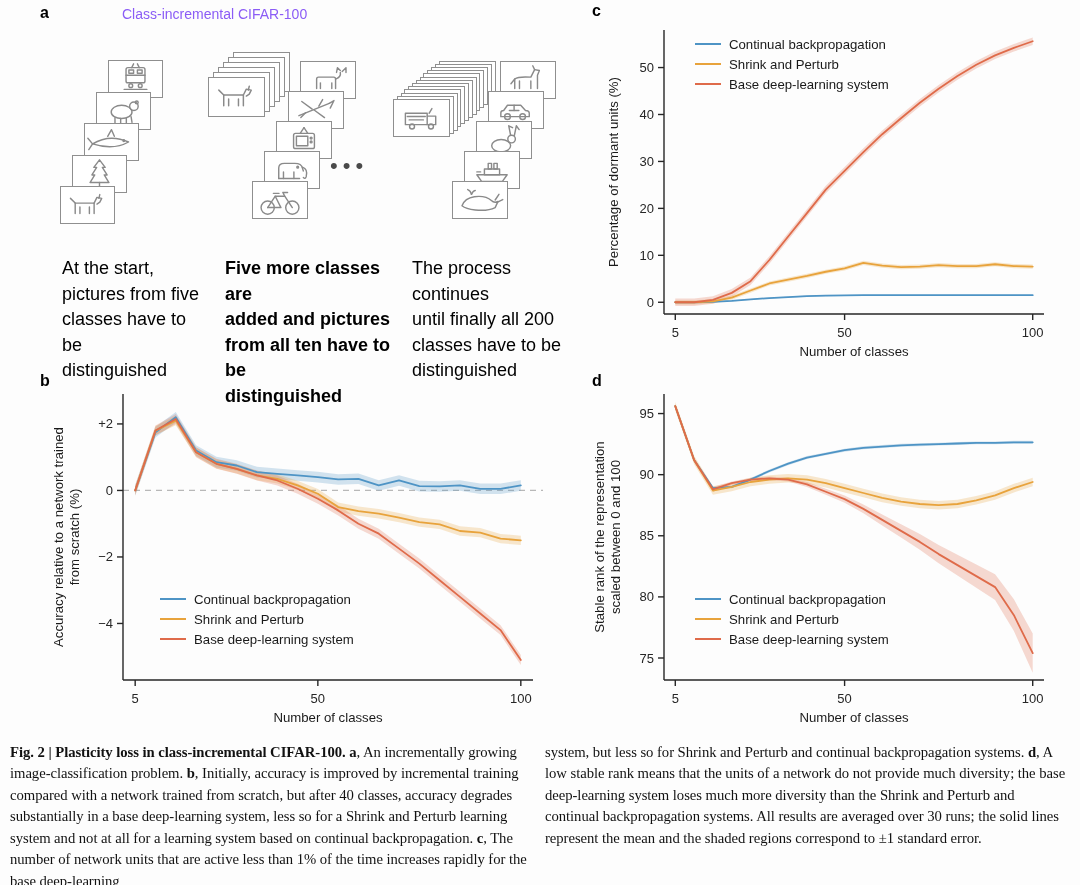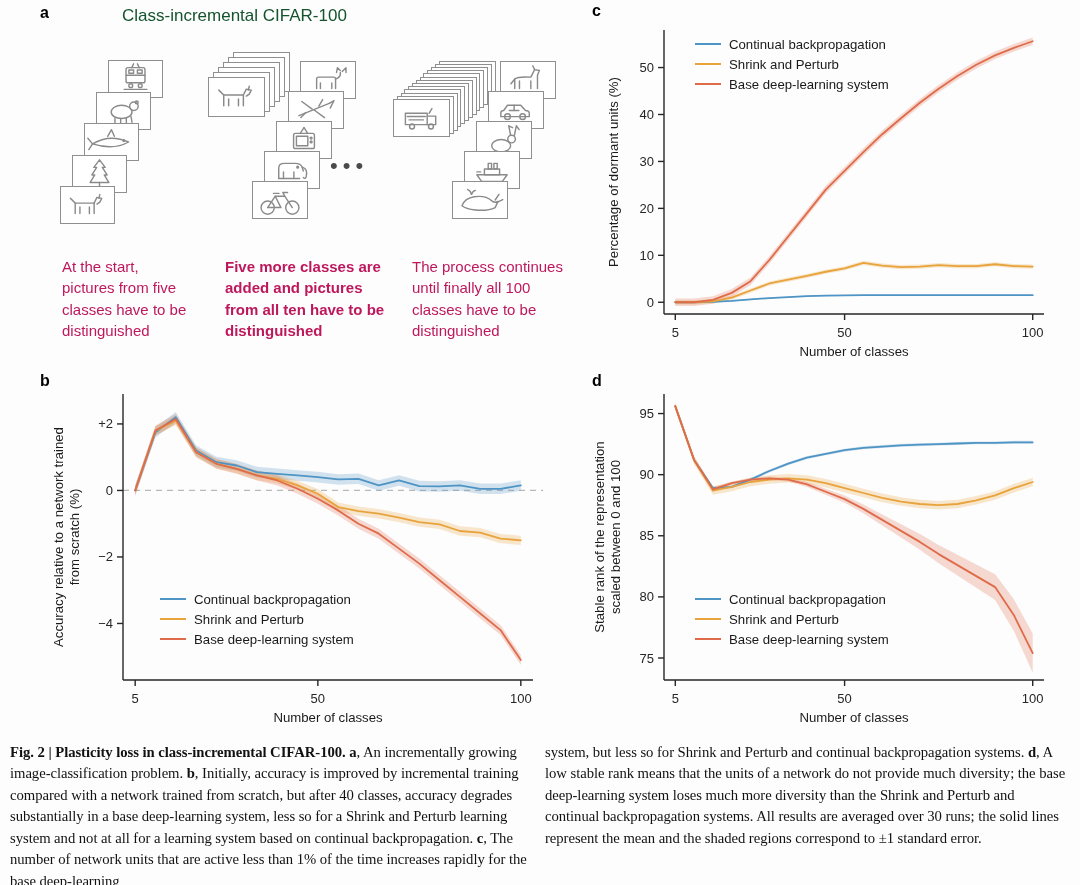--- a/index.html
+++ b/index.html
@@ -1,23 +1,23 @@
 <!DOCTYPE html>
 <html><head>
 <meta charset="utf-8">
 <style>
   html,body{margin:0;padding:0;background:#fff;}
   .page{position:relative;width:1080px;height:885px;background:#fdfdfd;overflow:hidden;
         font-family:"Liberation Sans",sans-serif;color:#161616;}
   .plabel{position:absolute;font-size:16px;font-weight:700;color:#000;}
-  .pa-title{position:absolute;font-size:17px;color:#14532d;}
+  .pa-title{position:absolute;font-size:14px;color:#8b5cf6;}
   .card{position:absolute;background:#fff;border:1.2px solid #8f8f8f;box-sizing:border-box;}
   .card svg{width:100%;height:100%;display:block;}
   .doodle{stroke:#8a8a8a;fill:none;stroke-width:1.5;stroke-linecap:round;stroke-linejoin:round;}
-  .pa-caption{position:absolute;font-size:15px;line-height:1.42;white-space:pre-line;color:#be185d;}
+  .pa-caption{position:absolute;font-size:18px;line-height:1.42;white-space:pre-line;color:#000000;}
   .dots{position:absolute;font-size:22px;letter-spacing:5px;color:#4a4a4a;}
   .chart{position:absolute;}
   svg text{font-family:"Liberation Sans",sans-serif;}
   svg text.tick{font-size:13px;fill:#262626;}
   svg text.axlabel{font-size:13.2px;fill:#1a1a1a;}
   svg text.legend{font-size:13.2px;fill:#1a1a1a;}
   .caption{position:absolute;top:742px;width:527px;font-family:"Liberation Serif",serif;
            font-size:14.7px;line-height:1.46;color:#111;letter-spacing:-0.05px;}
   .caption .b{font-weight:700;}
 </style>
@@ -247,21 +247,21 @@
     </div>
   <div class="pa-caption" style="left:62px;top:256px;width:145px;">At the start,
 pictures from five
 classes have to be
 distinguished</div>
   <div class="pa-caption" style="left:225px;top:256px;width:168px;font-weight:bold;">Five more classes are
 added and pictures
 from all ten have to be
 distinguished</div>
   <div class="pa-caption" style="left:412px;top:256px;width:165px;">The process continues
-until finally all 100
+until finally all 200
 classes have to be
 distinguished</div>
   <div class="dots" style="left:330px;top:153px;">•••</div>
 
   <span class="plabel" style="left:40px;top:372px;">b</span>
   <svg id="chart-b" class="chart" style="left:25px;top:378px;" width="520" height="354">
       <line x1="98" y1="112.44186046511626" x2="518" y2="112.44186046511626" stroke="#b8b8b8" stroke-width="1.3" stroke-dasharray="6 5"></line>
       <polygon points="110.17821782178218,107.12093023255812 130.4752475247525,48.92325581395349 150.77227722772278,33.958139534883685 171.06930693069307,67.21395348837208 191.36633663366337,78.85348837209301 211.66336633663366,82.17906976744183 231.96039603960398,88.83023255813953 252.25742574257427,90.49302325581391 272.5544554455446,92.15581395348835 292.8514851485148,93.81860465116279 313.1485148514852,96.14651162790696 333.4455445544554,95.48139534883722 353.74257425742576,102.13255813953486 374.03960396039605,97.1441860465116 394.33663366336634,102.79767441860463 414.63366336633663,103.13023255813951 434.9306930693069,102.13255813953486 455.2277227722772,105.45813953488371 475.52475247524757,105.45813953488371 495.8217821782178,102.13255813953486 495.8217821782178,112.77441860465115 475.52475247524757,116.1 455.2277227722772,116.1 434.9306930693069,112.77441860465115 414.63366336633663,113.77209302325579 394.33663366336634,113.43953488372094 374.03960396039605,107.78604651162792 353.74257425742576,112.77441860465115 333.4455445544554,106.12325581395348 313.1485148514852,106.78837209302324 292.8514851485148,104.46046511627904 272.5544554455446,102.79767441860463 252.25742574257427,101.13488372093022 231.96039603960398,99.47209302325581 211.66336633663366,92.82093023255811 191.36633663366337,89.49534883720929 171.06930693069307,77.85581395348837 150.77227722772278,44.599999999999966 130.4752475247525,59.56511627906977 110.17821782178218,117.7627906976744" fill="#4E94C5" fill-opacity="0.25" stroke="none"></polygon>
       <polygon points="110.17821782178218,107.78604651162792 130.4752475247525,47.925581395348814 150.77227722772278,37.948837209302326 171.06930693069307,69.54186046511626 191.36633663366337,81.18139534883719 211.66336633663366,86.16976744186044 231.96039603960398,92.82093023255811 252.25742574257427,96.14651162790696 272.5544554455446,102.79767441860463 292.8514851485148,111.11162790697674 313.1485148514852,124.4139534883721 333.4455445544554,128.40465116279066 353.74257425742576,131.06511627906977 374.03960396039605,135.05581395348835 394.33663366336634,139.37906976744182 414.63366336633663,141.70697674418602 434.9306930693069,148.35813953488372 455.2277227722772,150.0209302325581 475.52475247524757,156.006976744186 495.8217821782178,157.66976744186047 495.8217821782178,166.9813953488372 475.52475247524757,165.3186046511628 455.2277227722772,159.33255813953488 434.9306930693069,157.66976744186047 414.63366336633663,151.01860465116278 394.33663366336634,148.69069767441857 374.03960396039605,144.3674418604651 353.74257425742576,140.3767441860465 333.4455445544554,137.7162790697674 313.1485148514852,133.72558139534883 292.8514851485148,120.42325581395349 272.5544554455446,112.10930232558141 252.25742574257427,105.45813953488371 231.96039603960398,102.13255813953486 211.66336633663366,95.48139534883722 191.36633663366337,90.49302325581391 171.06930693069307,78.85348837209301 150.77227722772278,47.26046511627905 130.4752475247525,57.23720930232554 110.17821782178218,117.09767441860464" fill="#E8A33C" fill-opacity="0.25" stroke="none"></polygon>
       <polygon points="110.17821782178218,107.453488372093 130.4752475247525,47.59302325581393 150.77227722772278,35.953488372093034 171.06930693069307,69.2093023255814 191.36633663366337,80.8488372093023 211.66336633663366,85.83720930232559 231.96039603960398,92.48837209302326 252.25742574257427,97.47674418604649 272.5544554455446,105.79069767441857 292.8514851485148,115.76744186046511 313.1485148514852,127.40697674418607 333.4455445544554,140.70930232558138 353.74257425742576,150.6860465116279 374.03960396039605,165.6511627906977 394.33663366336634,180.61627906976742 414.63366336633663,197.24418604651163 434.9306930693069,213.87209302325581 455.2277227722772,230.5 475.52475247524757,247.12790697674419 495.8217821782178,277.0581395348837 495.8217821782178,287.0348837209302 475.52475247524757,257.1046511627907 455.2277227722772,240.47674418604652 434.9306930693069,223.8488372093023 414.63366336633663,207.22093023255815 394.33663366336634,190.59302325581393 374.03960396039605,175.62790697674416 353.74257425742576,160.6627906976744 333.4455445544554,150.6860465116279 313.1485148514852,137.38372093023256 292.8514851485148,125.74418604651163 272.5544554455446,115.76744186046511 252.25742574257427,107.453488372093 231.96039603960398,102.46511627906978 211.66336633663366,95.81395348837208 191.36633663366337,90.82558139534882 171.06930693069307,79.1860465116279 150.77227722772278,45.93023255813955 130.4752475247525,57.56976744186045 110.17821782178218,117.43023255813952" fill="#DF6B4A" fill-opacity="0.25" stroke="none"></polygon>

